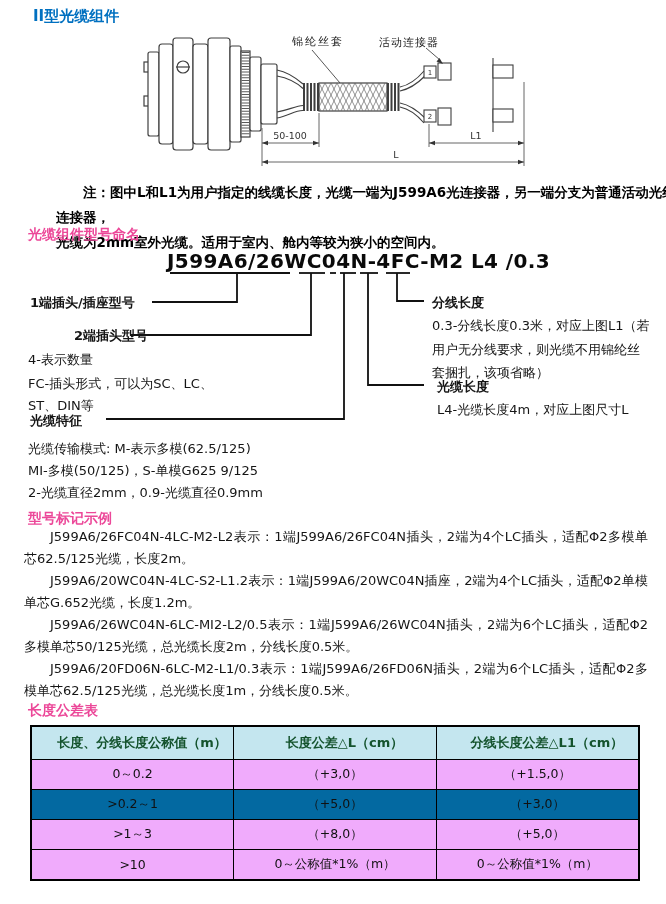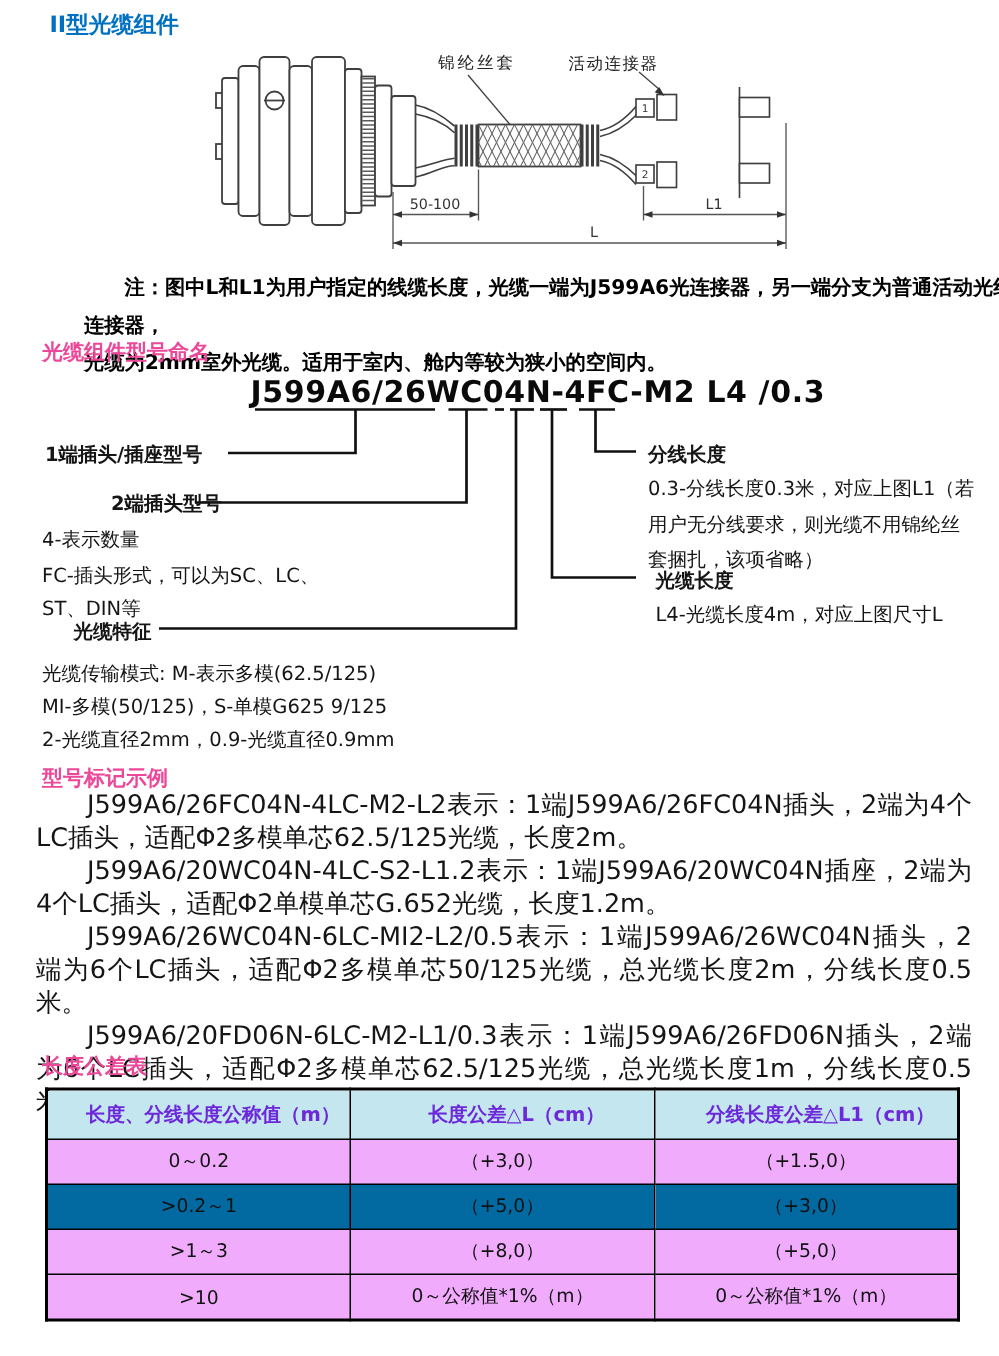--- a/index.html
+++ b/index.html
@@ -8,28 +8,28 @@
   .abs{position:absolute;white-space:nowrap;}
   .blue-head{color:#ec4899;font-weight:bold;font-size:14px;}
   .title{color:#0070C0;font-weight:bold;font-size:15px;}
   .note{position:absolute;left:24px;top:180px;width:622px;font-size:13.5px;font-weight:bold;
         line-height:25px;color:#000;white-space:normal;margin-left:32px;}
   .note .ind{text-indent:2em;}
   .model{font-weight:bold;font-size:20px;letter-spacing:.4px;color:#0a0a0a;}
   .lab{font-size:13px;color:#151515;}
   .lab.b{font-weight:bold;text-align:right;}
   .examples{position:absolute;left:24px;top:526px;width:624px;}
-  .examples p{margin:0;text-indent:2em;font-size:17px;line-height:22px;color:#151515;
+  .examples p{margin:0;text-indent:2em;font-size:13px;line-height:22px;color:#151515;
               text-align:justify;white-space:normal;}
   table.tol{position:absolute;left:30px;top:725px;width:610px;border-collapse:collapse;
             table-layout:fixed;}
   table.tol th,table.tol td{border:1.6px solid #000;text-align:center;vertical-align:middle;
             white-space:nowrap;overflow:hidden;}
   table.tol{border:2.5px solid #000;}
-  table.tol th{height:30px;font-size:13px;font-weight:bold;background:#c4e6ef;color:#6d28d9;padding-left:20px;}
+  table.tol th{height:30px;font-size:13px;font-weight:bold;background:#c4e6ef;color:#14532d;padding-left:20px;}
   table.tol td{height:27px;font-size:12.5px;background:#0369a1;color:#111;}
   table.tol tr.odd td{background:#f0abfc;}
   svg{position:absolute;}
   svg text{font-family:"DejaVu Sans","Liberation Sans",sans-serif;}
 </style>
 </head>
 <body>
 
 <div class="page">
 
@@ -139,21 +139,21 @@
       <path d="M368,273 V385 H424"></path>
       <path d="M397,273 V301 H424"></path>
     </g>
   </svg>
 
   <div class="abs lab b" style="left:30px;top:294px;">1端插头/插座型号</div>
   <div class="abs lab b" style="left:30px;top:327px;margin-left:44px;">2端插头型号</div>
   <div class="abs lab" style="left:28px;top:351px;">4-表示数量</div>
   <div class="abs lab" style="left:28px;top:375px;">FC-插头形式，可以为SC、LC、</div>
   <div class="abs lab" style="left:28px;top:397px;">ST、DIN等</div>
-  <div class="abs lab b" style="left:30px;top:412px;margin-left:19px;">光缆特征</div>
+  <div class="abs lab b" style="left:30px;top:412px;">光缆特征</div>
   <div class="abs lab" style="left:28px;top:440px;">光缆传输模式: M-表示多模(62.5/125)</div>
   <div class="abs lab" style="left:28px;top:462px;">MI-多模(50/125)，S-单模G625 9/125</div>
   <div class="abs lab" style="left:28px;top:484px;">2-光缆直径2mm，0.9-光缆直径0.9mm</div>
 
   <div class="abs lab b" style="left:432px;top:294px;">分线长度</div>
   <div class="abs lab" style="left:432px;top:317px;">0.3-分线长度0.3米，对应上图L1（若</div>
   <div class="abs lab" style="left:432px;top:341px;">用户无分线要求，则光缆不用锦纶丝</div>
   <div class="abs lab" style="left:432px;top:364px;">套捆扎，该项省略）</div>
   <div class="abs lab b" style="left:437px;top:378px;">光缆长度</div>
   <div class="abs lab" style="left:437px;top:401px;">L4-光缆长度4m，对应上图尺寸L</div>

